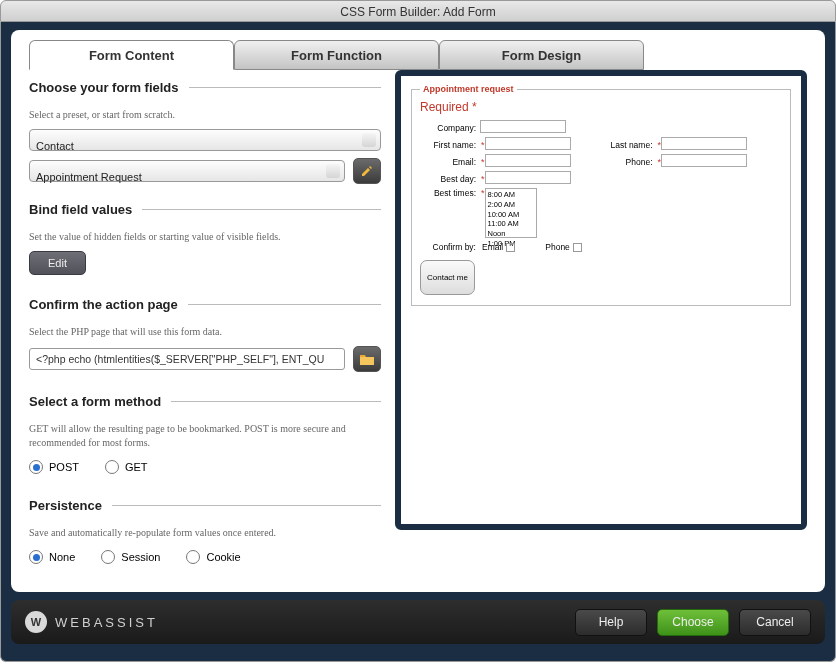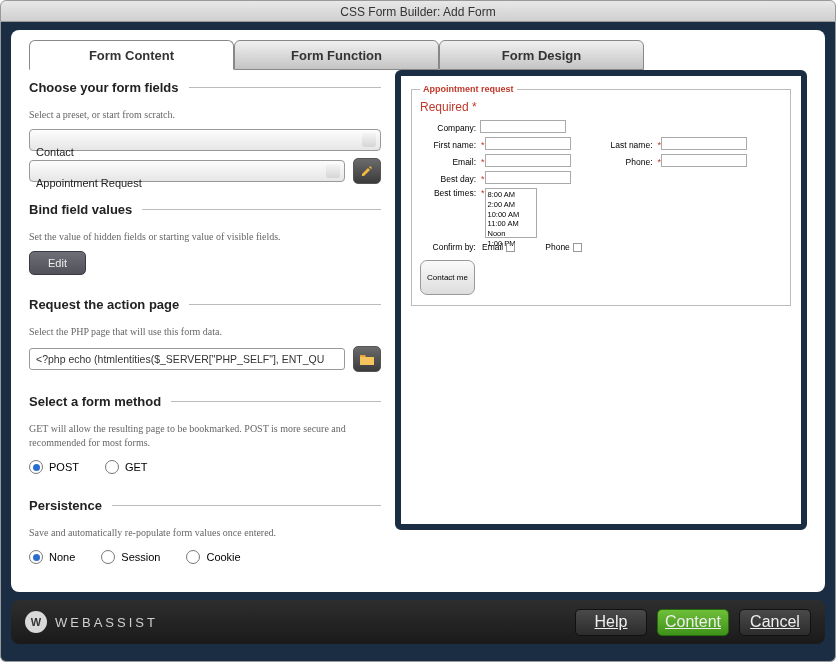--- a/index.html
+++ b/index.html
@@ -99,21 +99,21 @@
   line-height: 1.4;
   font-family: Liberation Serif, serif;
 }
 .ctrl-row { display: flex; align-items: center; gap: 8px; margin-top: 7px; }
 .select {
   flex: 1;
   height: 22px;
   border: 1px solid #999;
   border-radius: 4px;
   background: linear-gradient(#fdfdfd,#e6e6e6);
-  padding: 16px 20px 0 6px;
+  padding: 10px 20px 0 6px;
   font-size: 11px;
   color: #222;
   position: relative;
 }
 .select::after {
   content: "";
   position: absolute;
   right: 4px; top: 3px;
   width: 14px; height: 14px;
   background: linear-gradient(#f5f5f5,#d5d5d5);
@@ -174,23 +174,23 @@
 .brand .logo {
   width: 22px; height: 22px; border-radius: 50%;
   background: #d9d9d9; display: flex; align-items: center; justify-content: center;
   color: #333; font-weight: bold; font-size: 11px; letter-spacing: 0;
 }
 .footer .spacer { flex: 1; }
 .fbtn {
   height: 27px; min-width: 72px;
   border-radius: 5px;
   border: 1px solid #111;
-  color: #eee; font-size: 16px;
+  color: #eee; font-size: 12px;
   background: linear-gradient(#4a4a4a,#2c2c2c);
-  margin-left: 10px; cursor: pointer; text-decoration: underline;
+  margin-left: 10px; cursor: pointer;
 }
 .fbtn.primary { background: linear-gradient(#6fbf3a,#3e9219); border-color: #256a0d;}
 
 .pv-fieldset { border: 1px solid #bbb; padding: 4px 8px 10px 8px; }
 .pv-legend { color: #c0392b; font-size: 9px; font-weight: bold; padding: 0 3px;}
 .pv-req { color: #c0392b; font-size: 12px; margin: 2px 0 6px 0;}
 .pv-row { display: flex; align-items: flex-end; margin-top: 4px; }
 .pv-lab { width: 60px; text-align: right; padding-right: 4px; font-size: 8.5px;}
 .pv-inp { border: 1px solid #aaa; height: 13px; width: 86px; }
 .pv-star { color: #c0392b; margin-left: 1px; }
@@ -243,21 +243,21 @@
         <div class="section-head" style="margin-top:18px">
           <h3>Bind field values</h3>
           <div class="rule"></div>
         </div>
         <div class="section-sub">Set the value of hidden fields or starting value of visible fields.</div>
         <div class="ctrl-row">
           <button class="btn-dark">Edit</button>
         </div>
 
         <div class="section-head" style="margin-top:22px">
-          <h3>Request the action page</h3>
+          <h3>Confirm the action page</h3>
           <div class="rule"></div>
         </div>
         <div class="section-sub">Select the PHP page that will use this form data.</div>
         <div class="ctrl-row">
           <input class="text-input" value="&lt;?php echo (htmlentities($_SERVER[&quot;PHP_SELF&quot;], ENT_QU" style="">
           <div class="icon-btn">
             <svg width="14" height="12" viewBox="0 0 14 12">
                 <path d="M0 2h5l1 2h8v8H0V2z" fill="#e7a838"></path>
                 <path d="M0 4h14v8H0z" fill="#f3c55c"></path>
               </svg>
@@ -381,16 +381,16 @@
 
   <div class="footer">
     <div class="brand">
       <span class="logo">W</span>
       <span>
         <span style="font-weight:300">WEB</span><span style="font-weight:normal">ASSIST</span>
       </span>
     </div>
     <div class="spacer"></div>
     <button class="fbtn">Help</button>
-    <button class="fbtn primary">Content</button>
+    <button class="fbtn primary">Choose</button>
     <button class="fbtn">Cancel</button>
   </div>
 </div>
 
 </body></html>

